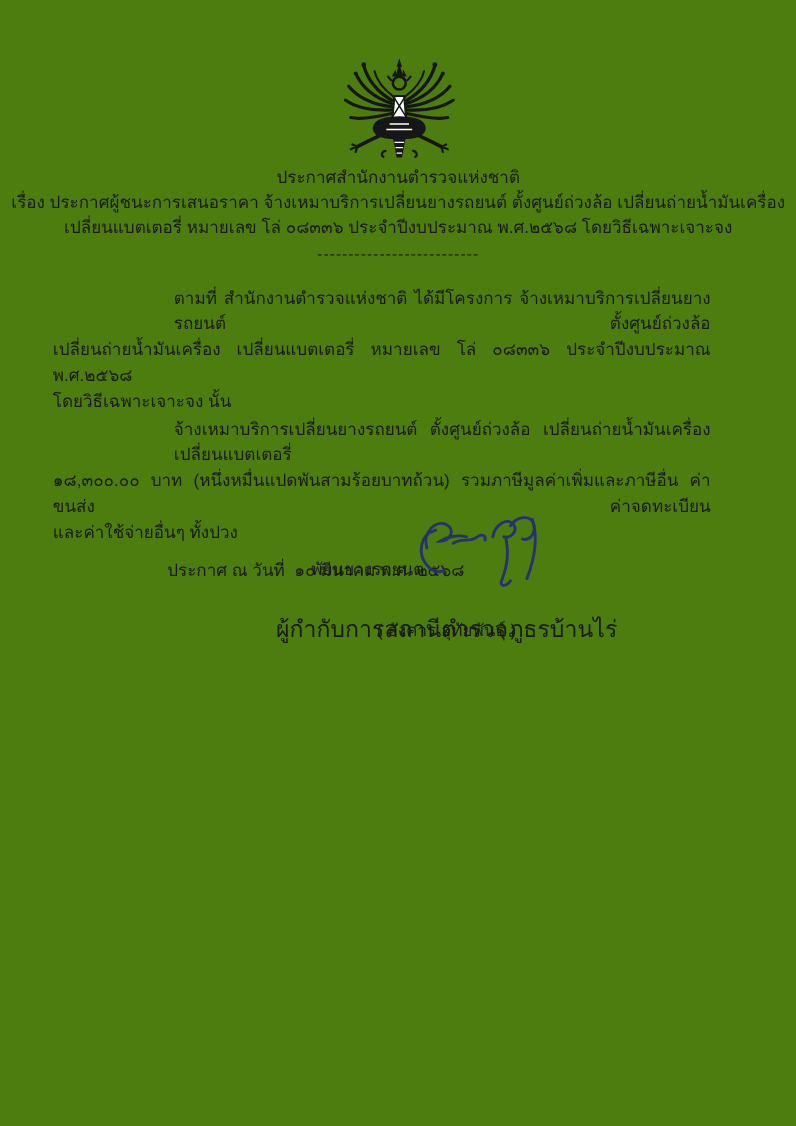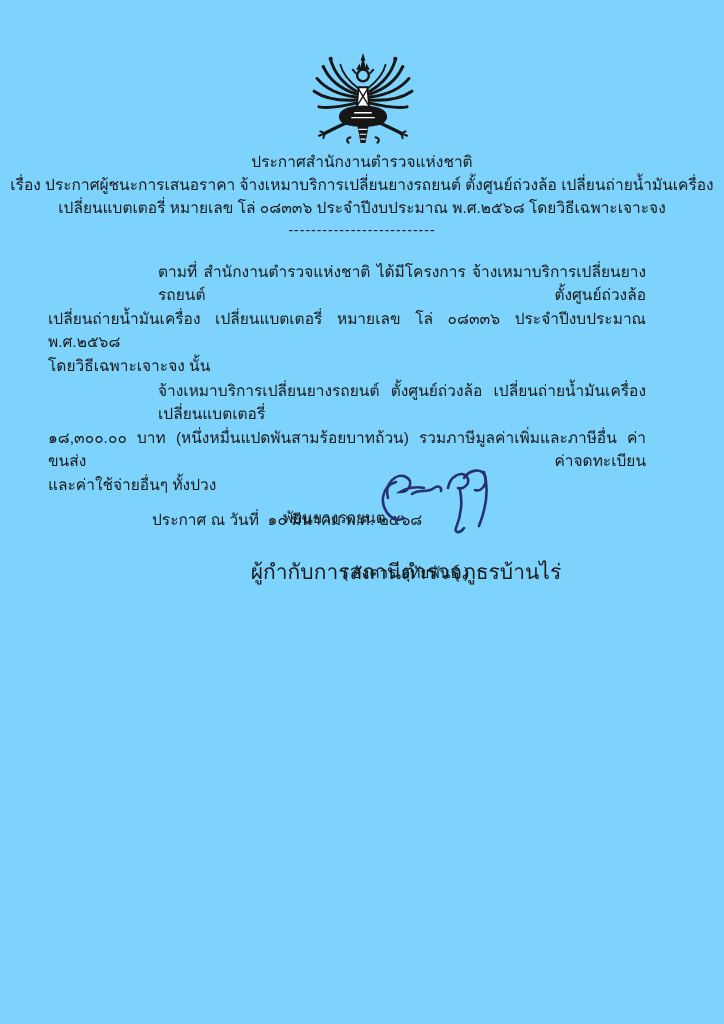--- a/index.html
+++ b/index.html
@@ -1,21 +1,21 @@
 <!DOCTYPE html>
 <html><head>
 <meta charset="utf-8">
 <style>
   * { margin:0; padding:0; box-sizing:border-box; }
   html,body { background:#888; }
   .page {
     position:relative;
     width:724px; height:1024px;
     margin:0 auto;
-    background:#7dd3fc;
+    background:#4d7c0f;
     font-family:"Liberation Sans","DejaVu Sans",sans-serif;
     color:#1a1a1a;
     overflow:hidden;
   }
   .emblem { position:absolute; left:307px; top:52px; }
   .header {
     position:absolute; top:151px; left:0; width:724px;
     text-align:center; font-size:15.5px; line-height:22.8px;
   }
   .divider { letter-spacing:1px; font-size:14px; }

